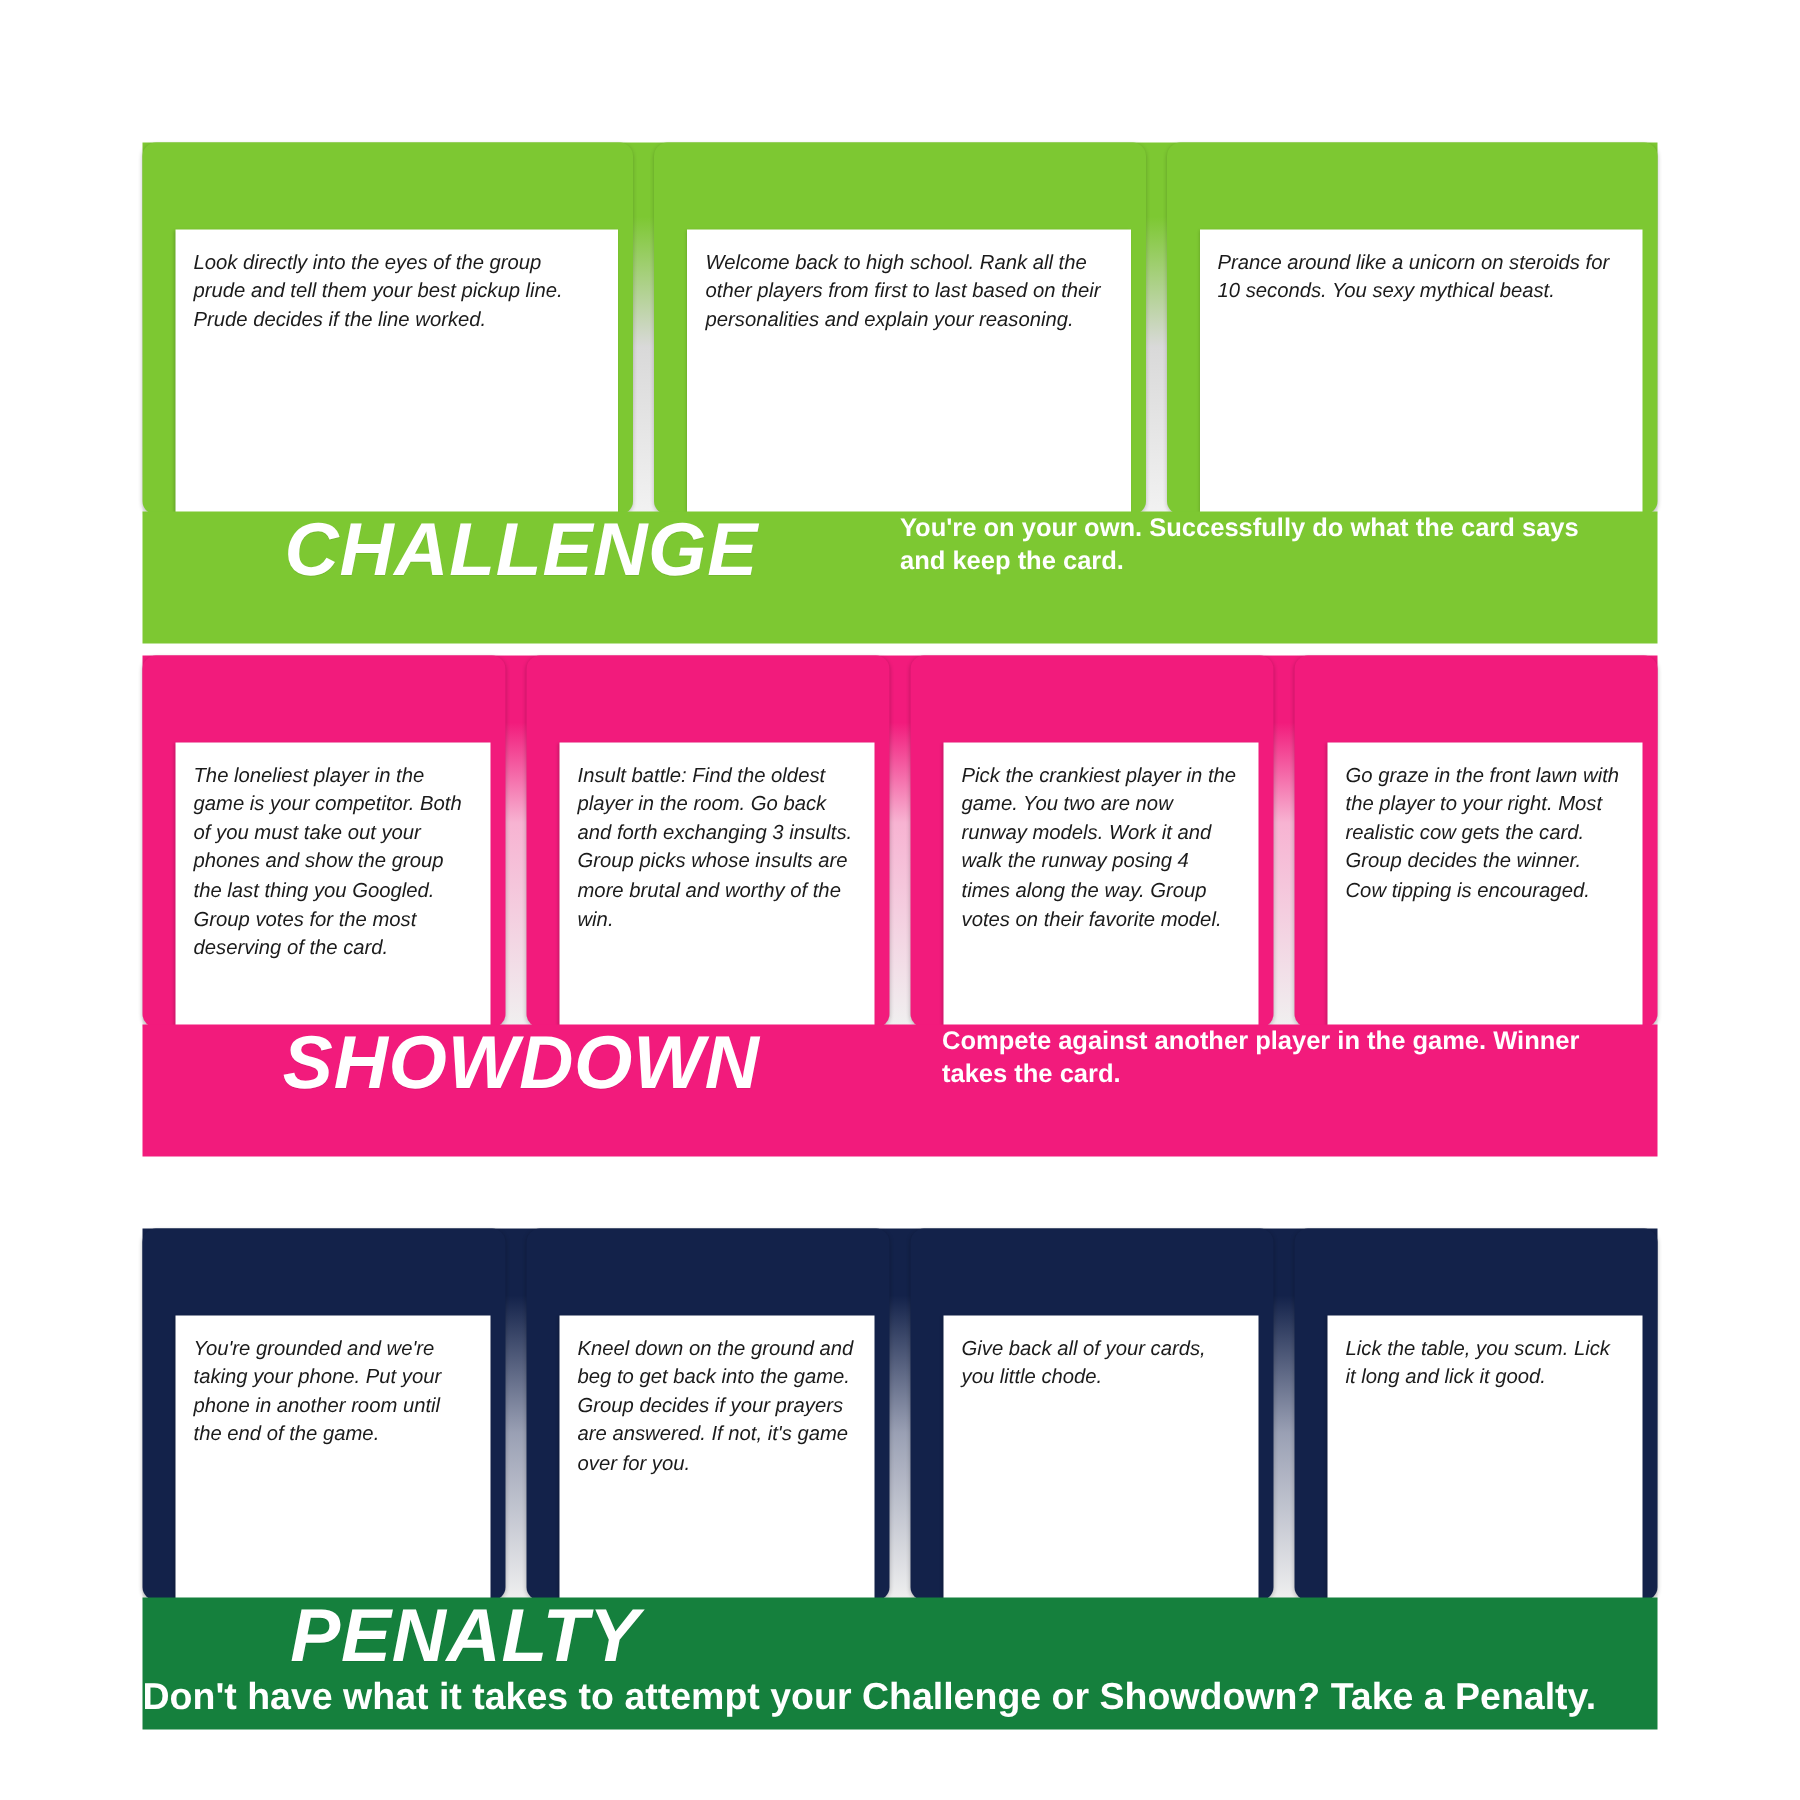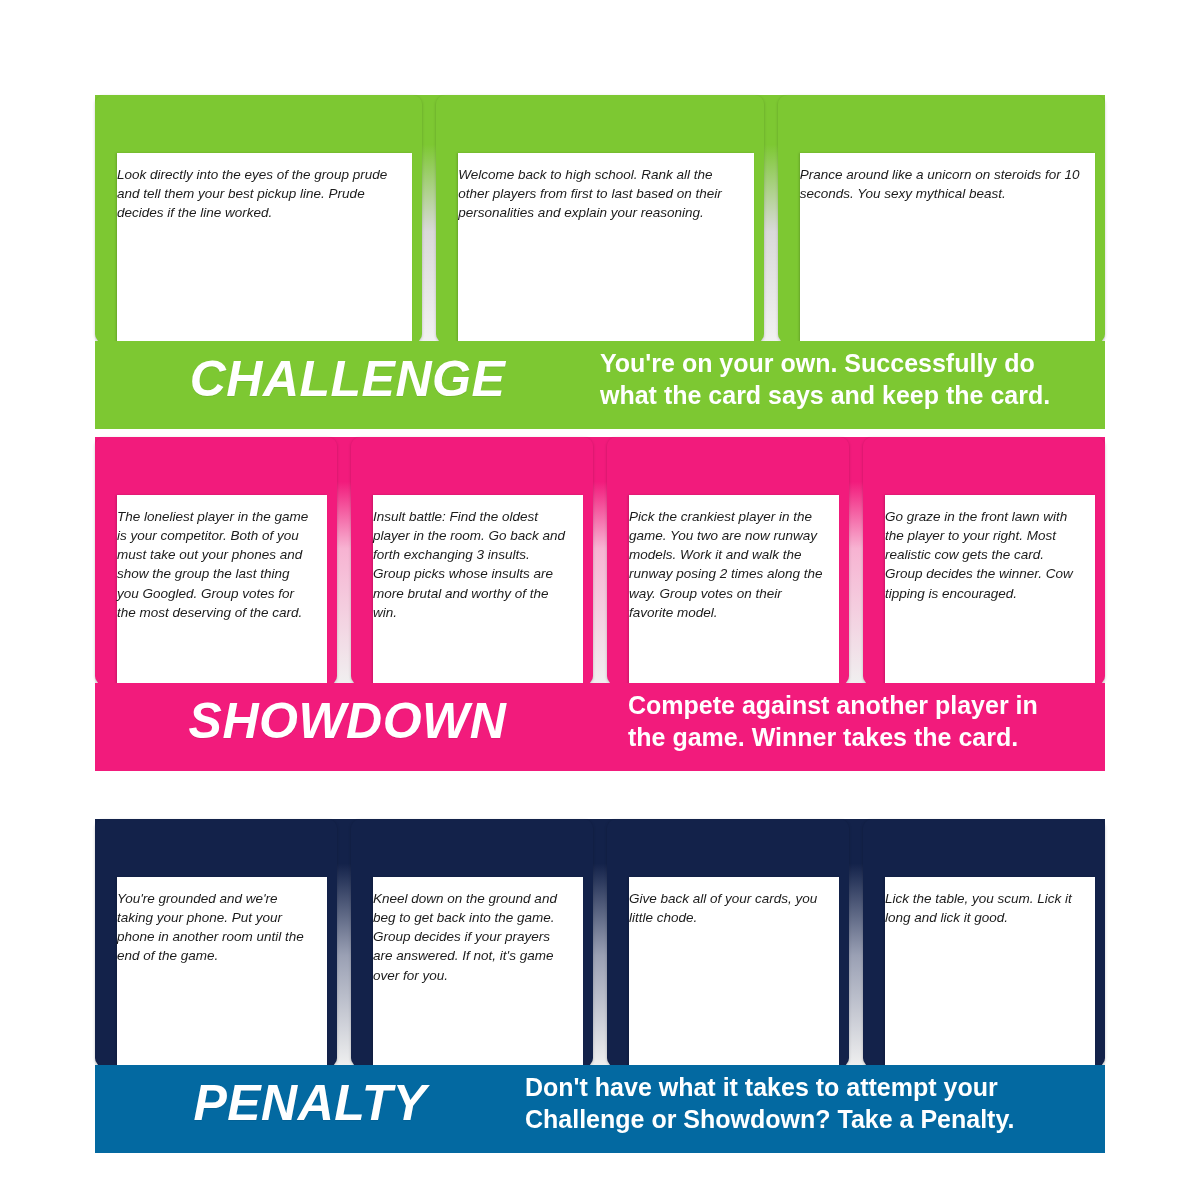--- a/index.html
+++ b/index.html
@@ -49,72 +49,72 @@
     overflow: hidden;
     box-shadow: 0 1px 3px rgba(0,0,0,0.22);
   }
   .card-inner {
     position: absolute;
     left: 22px;
     right: 10px;
     top: 58px;
     bottom: 0px;
     background: #ffffff;
-    padding: 12px 14px 10px 0;
+    padding: 12px 14px 10px 12px;
     box-sizing: border-box;
     font-style: italic;
     font-size: 13.5px;
     line-height: 1.42;
     color: #1b1b1b;
     box-shadow: -1px 0 2px rgba(0,0,0,0.18);
   }
 
   
   .band {
     position: relative;
     display: flex;
-    align-items: center;
+    align-items: flex-start;
     height: 88px;
     padding: 0 10px 12px 0;
     box-sizing: border-box;
     margin-top: -2px;
   }
   .band-title {
     font-weight: 900;
     font-style: italic;
     color: #ffffff;
     font-size: 50px;
     letter-spacing: 0.5px;
     width: 505px;
     text-align: center;
     line-height: 1;
     text-shadow: 0 1px 0 rgba(0,0,0,0.08);
   }
   .band-desc {
     color: #ffffff;
     font-weight: bold;
-    font-size: 25px;
+    font-size: 17px;
     line-height: 1.28;
     flex: 1;
     padding-right: 16px;
   }
 
   
   .challenge .card { background: #7dc832; }
   .challenge .band { background: #7dc832; }
   .challenge .cards-strip { background: #7dc832; }
 
   
   .showdown .card { background: #f21b7c; }
   .showdown .band { background: #f21b7c; gap: 28px; }
   .showdown .cards-strip { background: #f21b7c; }
 
   
   .penalty .card { background: #13224a; }
-  .penalty .band { background: #0369a1; }
+  .penalty .band { background: #15803d; flex-direction: column; }
   .penalty .cards-strip { background: #13224a; margin-top: 48px; }
 
   .section-block {
     position: relative;
   }
   .challenge .cards-strip { background: linear-gradient(to bottom, #7dc832 0%, #7dc832 20%, #d9d9d9 55%, #f2f2f2 100%); }
   .showdown .cards-strip { background: linear-gradient(to bottom, #f21b7c 0%, #f21b7c 18%, #f7b3d2 45%, #f0f0f0 100%); }
   .penalty .cards-strip { background: linear-gradient(to bottom, #13224a 0%, #13224a 18%, #9aa0b4 55%, #f0f0f0 100%); }
 
   .penalty .band-title { width: 430px; }
@@ -147,21 +147,21 @@
 
     <div class="section section-block showdown">
       <div class="cards-strip">
         <div class="card">
           <div class="card-inner">The loneliest player in the game is your competitor. Both of you must take out your phones and show the group the last thing you Googled. Group votes for the most deserving of the card.</div>
         </div>
         <div class="card">
           <div class="card-inner">Insult battle: Find the oldest player in the room. Go back and forth exchanging 3 insults. Group picks whose insults are more brutal and worthy of the win.</div>
         </div>
         <div class="card">
-          <div class="card-inner">Pick the crankiest player in the game. You two are now runway models. Work it and walk the runway posing 2 times along the way. Group votes on their favorite model.</div>
+          <div class="card-inner">Pick the crankiest player in the game. You two are now runway models. Work it and walk the runway posing 4 times along the way. Group votes on their favorite model.</div>
         </div>
         <div class="card">
           <div class="card-inner">Go graze in the front lawn with the player to your right. Most realistic cow gets the card. Group decides the winner. Cow tipping is encouraged.</div>
         </div>
       </div>
       <div class="band">
         <div class="band-title">SHOWDOWN</div>
         <div class="band-desc">Compete against another player in the game. Winner takes the card.</div>
       </div>
     </div>

